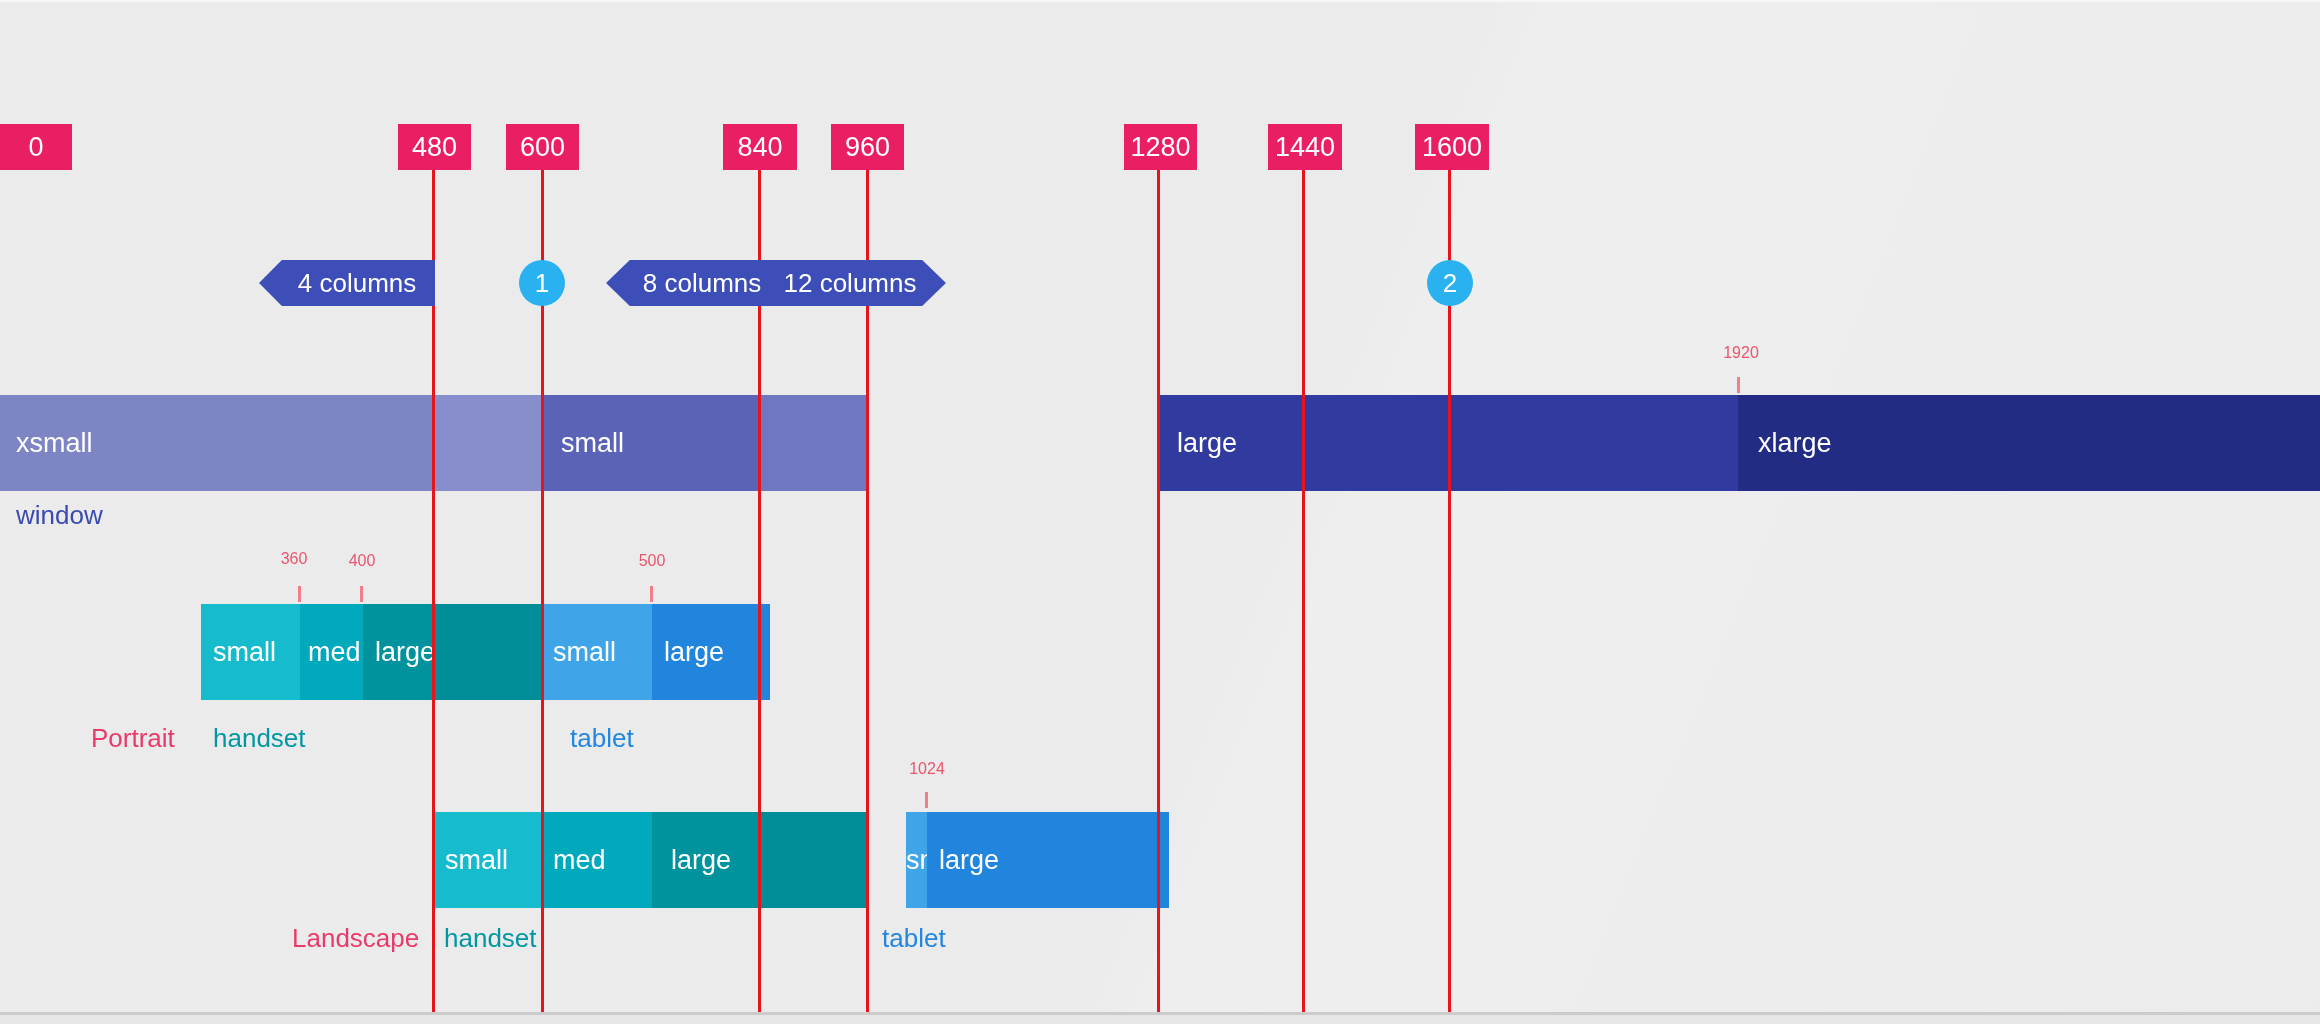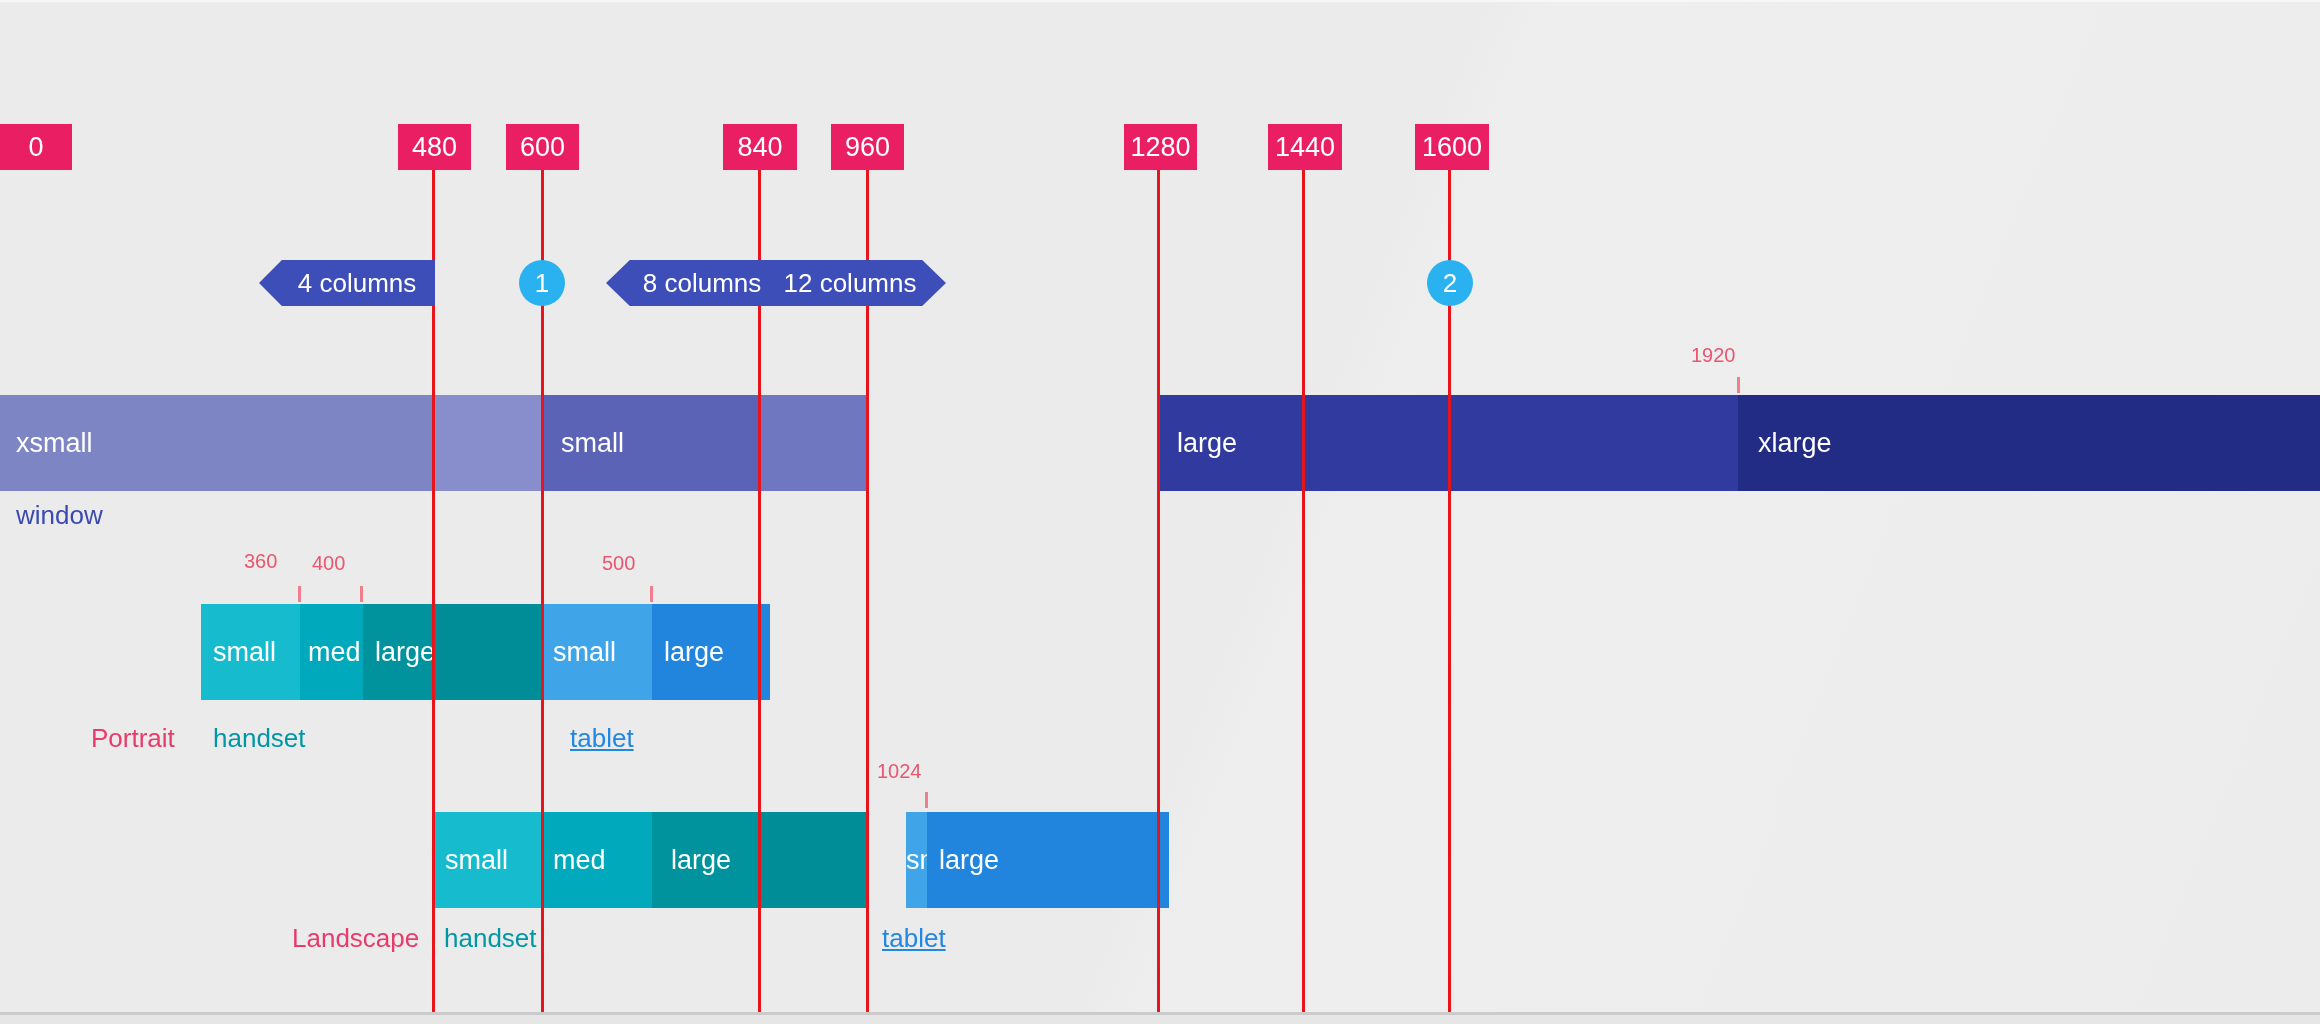--- a/index.html
+++ b/index.html
@@ -26,30 +26,30 @@
   }
   .grid-chip.left-arrow{clip-path:polygon(0 50%,13% 0,100% 0,100% 100%,13% 100%);}
   .grid-chip.both-arrow{clip-path:polygon(0 50%,7% 0,93% 0,100% 50%,93% 100%,7% 100%);}
   .grid-chip .cell{flex:1;text-align:center;}
   .marker-circle{
     position:absolute;top:260px;width:46px;height:46px;border-radius:50%;
     background:var(--marker-blue,#29b2ef);color:#fff;font-size:26px;
     line-height:46px;text-align:center;z-index:8;
   }
   
-  .pink-num{position:absolute;width:100px;height:26px;font-size:20px;color:var(--pink-text,#e8566f);z-index:5;}
+  .pink-num{position:absolute;width:100px;height:26px;font-size:16px;text-align:center;color:var(--pink-text,#e8566f);z-index:5;}
   .pink-tick{position:absolute;width:3px;height:16px;background:var(--tick-salmon,#ef7f8a);z-index:5;}
   
   .bar-seg{position:absolute;height:96px;color:#fff;font-size:27px;line-height:96px;white-space:nowrap;z-index:2;}
   .bar-seg.padded{padding-left:20px;}
   .bar-seg.padded-sm{padding-left:12px;}
   .caption{position:absolute;height:30px;font-size:26px;white-space:nowrap;z-index:5;text-align:center;}
   .cap-pink{color:var(--pink-strong,#e83a6b);}
   .cap-teal{color:var(--teal-text,#0097a5);}
-  .cap-blue{color:var(--blue-text,#2287e0);text-decoration:underline;}
+  .cap-blue{color:var(--blue-text,#2287e0);}
   .cap-indigo{color:var(--window-text,#3b4ab0);}
   .top-strip{position:absolute;left:0;top:0;width:2320px;height:2px;background:#f7f7f6;z-index:9;}
   .bottom-rule{position:absolute;left:0;top:1012px;width:2320px;height:3px;background:#cbcbcb;z-index:9;}
   .bottom-strip{position:absolute;left:0;top:1015px;width:2320px;height:9px;background:#e7e6e6;z-index:9;}
 </style>
 </head>
 <body>
 
 <div class="canvas">
 

